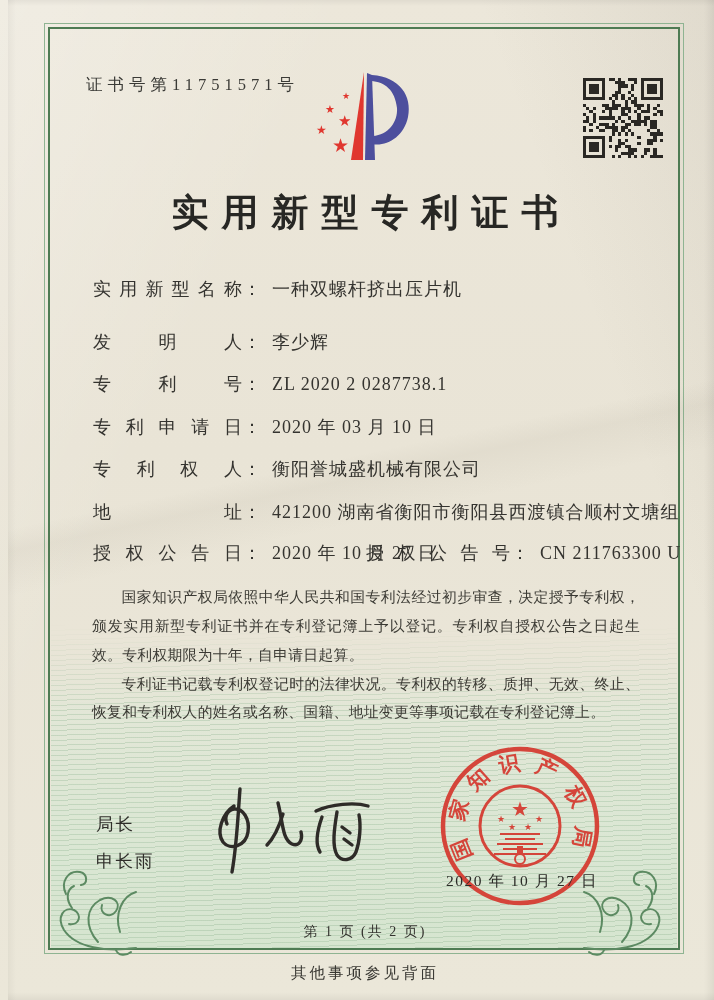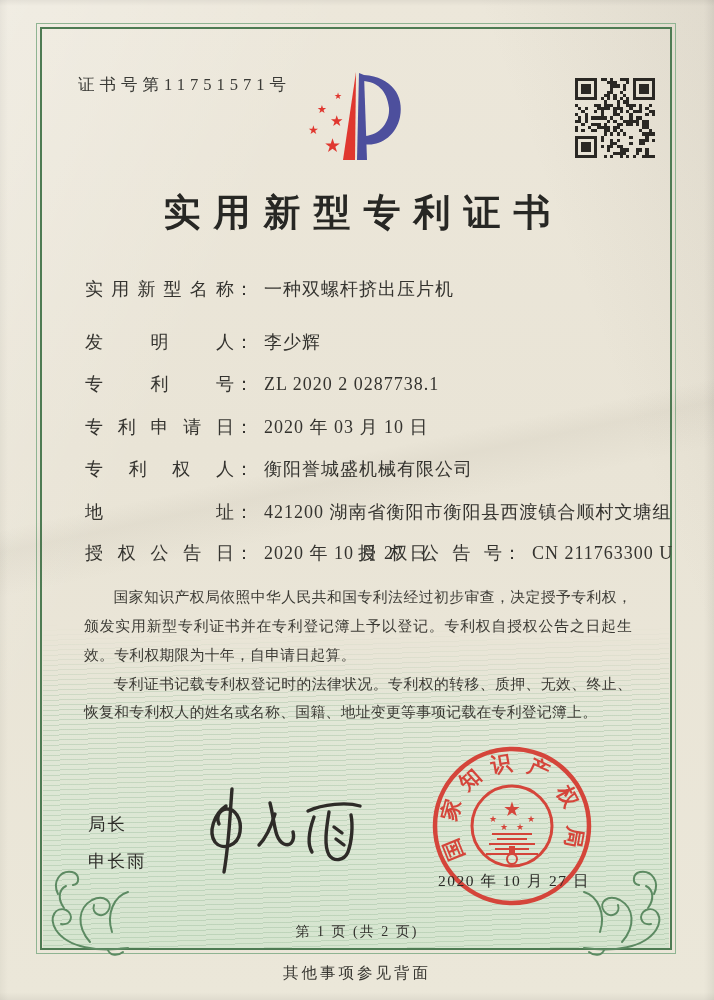--- a/index.html
+++ b/index.html
@@ -17,21 +17,21 @@
   html,body{width:714px;height:1000px;overflow:hidden;}
   body{
     font-family:"Liberation Serif","DejaVu Serif",serif;
     color:var(--ink);
     background:
       linear-gradient(115deg, rgba(255,255,255,.25) 0%, rgba(255,255,255,0) 30%),
       linear-gradient(250deg, rgba(120,110,95,.10) 0%, rgba(120,110,95,0) 22%),
       linear-gradient(180deg,#ece7da 0%,#e9e4d6 45%,#ebe7d9 100%);
     position:relative;
   }
-  .page{position:absolute;inset:0;}
+  .page{position:absolute;inset:0;margin-left:8px;}
   .page::after{ 
     content:"";position:absolute;inset:0;pointer-events:none;
     background:
       linear-gradient(180deg, rgba(0,0,0,.05) 0, rgba(0,0,0,0) 6px),
       linear-gradient(90deg, rgba(0,0,0,.04) 0, rgba(0,0,0,0) 8px),
       linear-gradient(270deg, rgba(0,0,0,.06) 0, rgba(0,0,0,0) 10px),
       linear-gradient(0deg, rgba(0,0,0,.05) 0, rgba(0,0,0,0) 8px),
       linear-gradient(168deg, rgba(0,0,0,0) 46%, rgba(90,80,60,.05) 48%, rgba(0,0,0,0) 52%);
   }
   .frame{

